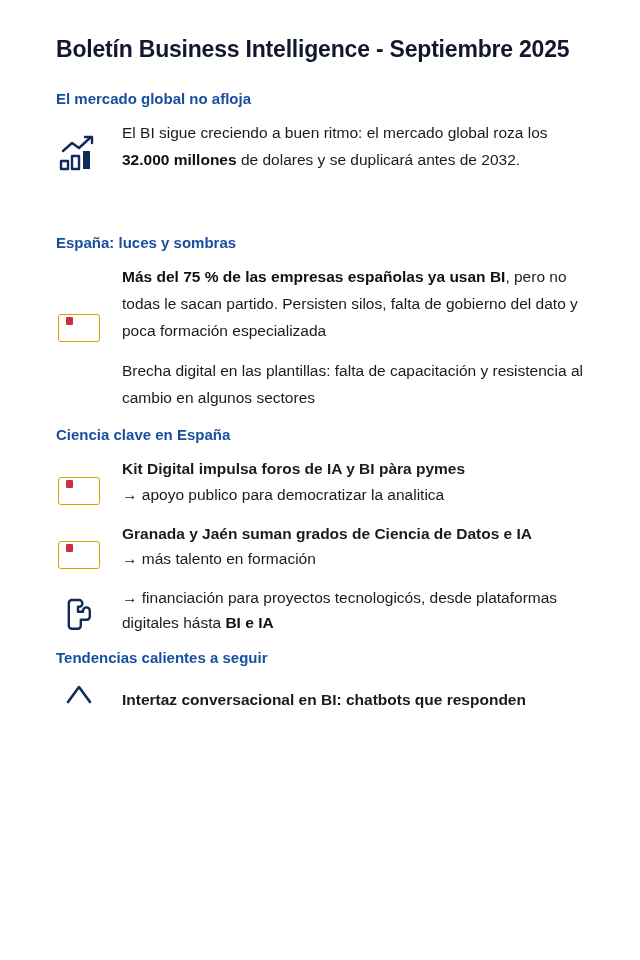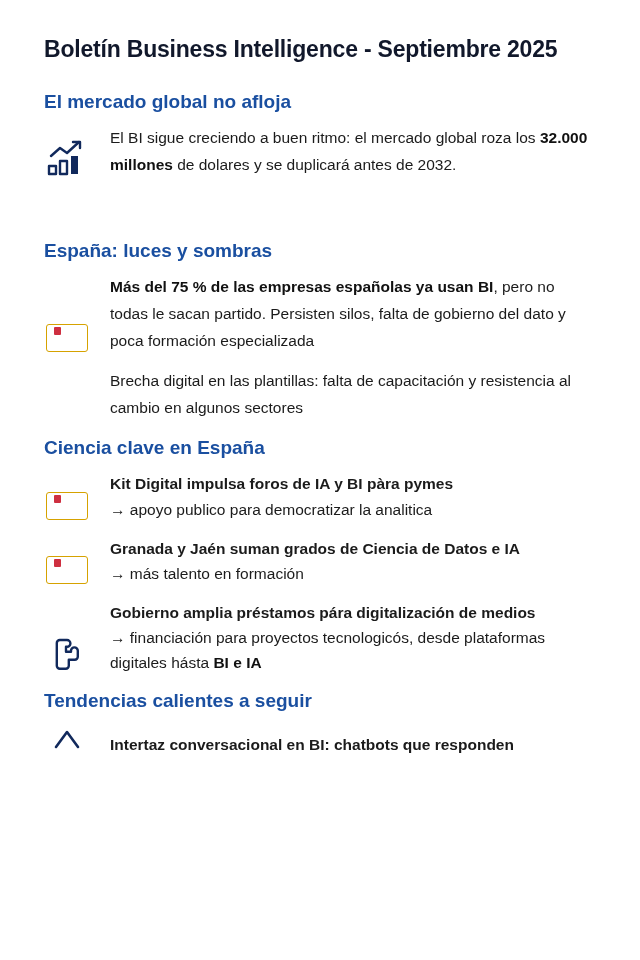--- a/index.html
+++ b/index.html
@@ -11,36 +11,36 @@
     width: 640px;
     height: 960px;
     overflow: hidden;
     font-family: "Liberation Sans", sans-serif;
     color: #1b1b1b;
   }
   .page {
     width: 640px;
     height: 724px;
     box-sizing: border-box;
-    padding: 36px 44px 0 44px;
+    padding: 36px 44px 0 56px;
     position: relative;
   }
   .doc-title {
     font-size: 23px;
     font-weight: bold;
     color: #11182b;
     letter-spacing: -0.2px;
     margin: 0 0 26px 0;
     line-height: 1.2;
   }
   .section {
     margin-bottom: 6px;
   }
   .section-heading {
-    font-size: 19px;
+    font-size: 15px;
     font-weight: bold;
     color: #1a4fa0;
     margin: 0 0 12px 0;
     line-height: 1.25;
   }
   .item {
     display: flex;
     align-items: flex-end;
     margin-bottom: 14px;
   }
@@ -199,21 +199,20 @@
       </div>
     </div>
 
     <div class="item news-item">
       <div class="item-icon">
         <svg class="line-icon" width="40" height="40" viewBox="0 0 40 40" fill="none" stroke="#11295c" stroke-width="2.4" stroke-linecap="round" stroke-linejoin="round">
           <path d="M14 5 h6 a3.4 3.4 0 1 1 0 6.8 h-1 v5 h5 v-1 a3.4 3.4 0 1 1 6.8 0 v6 a3 3 0 0 1 -3 3 h-6 v6 a3 3 0 0 1 -3 3 h-6 a3 3 0 0 1 -3 -3 V8 a3 3 0 0 1 3 -3 z"></path>
         </svg>
       </div>
       <div class="item-body">
-        <div class="news-head">Gobierno amplia préstamos pára digitalización de medios</div>
         <div class="news-sub">→ financiación para proyectos tecnologicós, desde plataformas digitales hásta <b>BI e IA</b></div>
       </div>
     </div>
   </div>
 
   <div class="section cut-row">
     <h2 class="section-heading">Tendencias calientes a seguir</h2>
 
     <div class="item news-item">
       <div class="item-icon">

